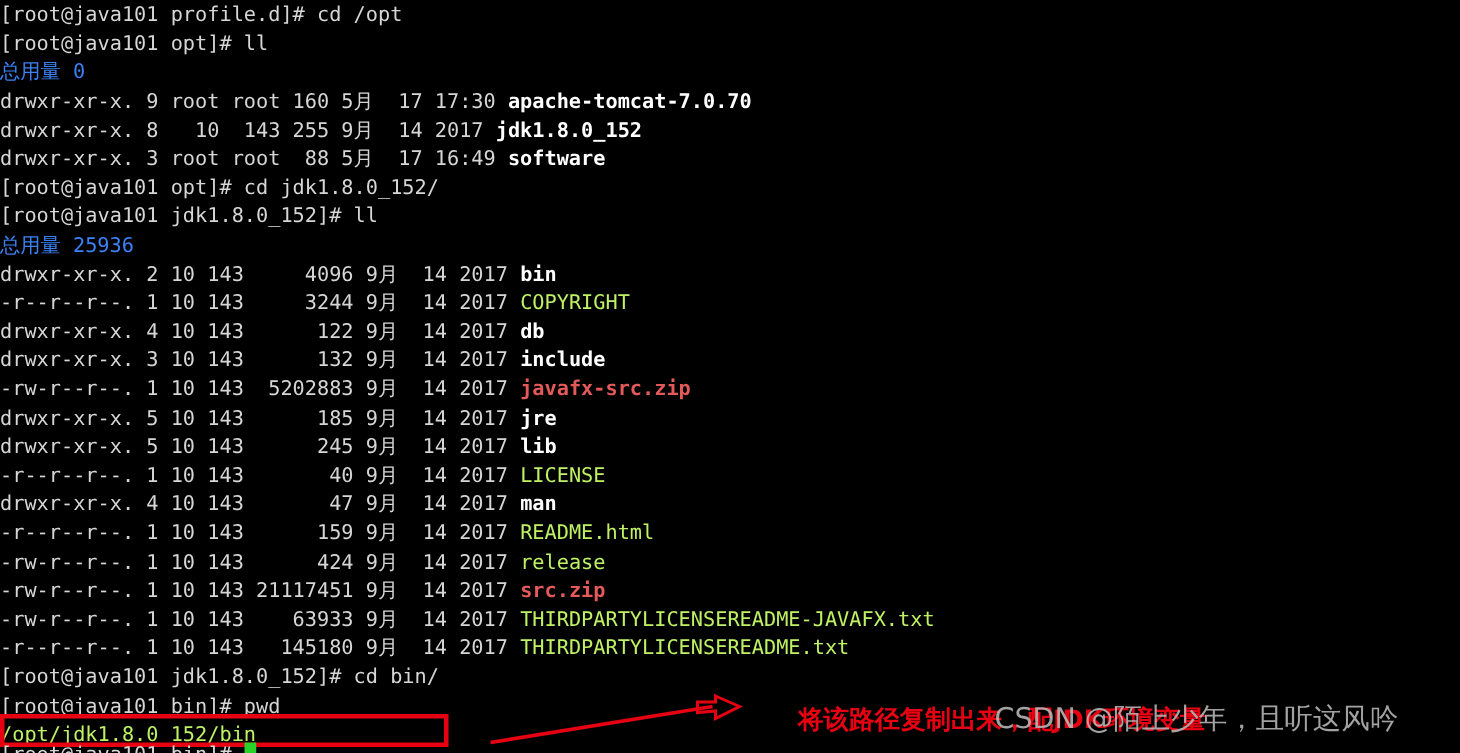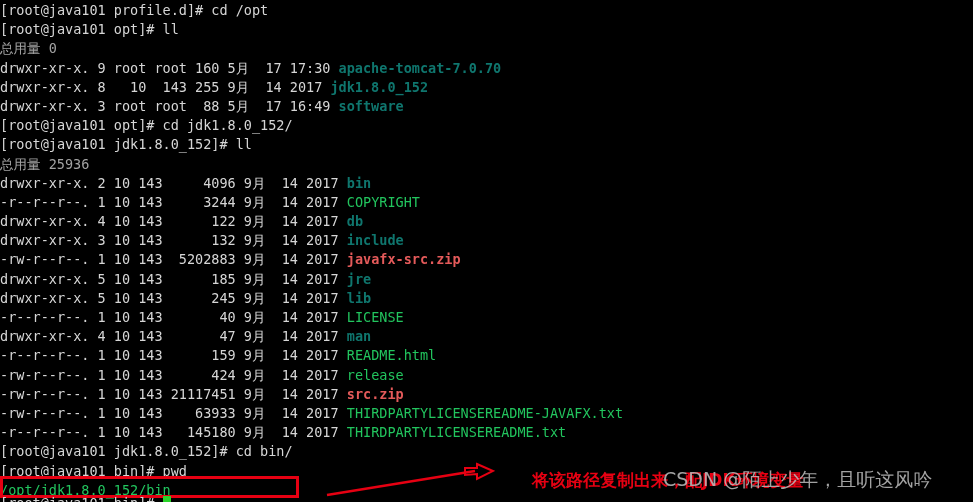--- a/index.html
+++ b/index.html
@@ -24,24 +24,24 @@
     width: 973px;
     white-space: pre;
     color: #d8d8d8;
   }
   .line {
     height: 19.2px;
     white-space: pre;
     color: #d6d6d6;
   }
   .prompt { color: #d6d6d6; }
-  .dir  { color: #0f766e; font-weight: bold; }
+  .dir  { color: #ffffff; font-weight: bold; }
   .arch { color: #e45a5a; font-weight: bold; margin-top: 40px; }
-  .file { color: #22c55e; }
-  .total { color: #a3a3a3; }
+  .file { color: #bef264; }
+  .total { color: #3b82f6; }
 
   
   #path-highlight-box {
     position: absolute;
     left: 0px;
     top: 476px;
     width: 299px;
     height: 22px;
     border: 3px solid #e60012;
     box-sizing: border-box;

